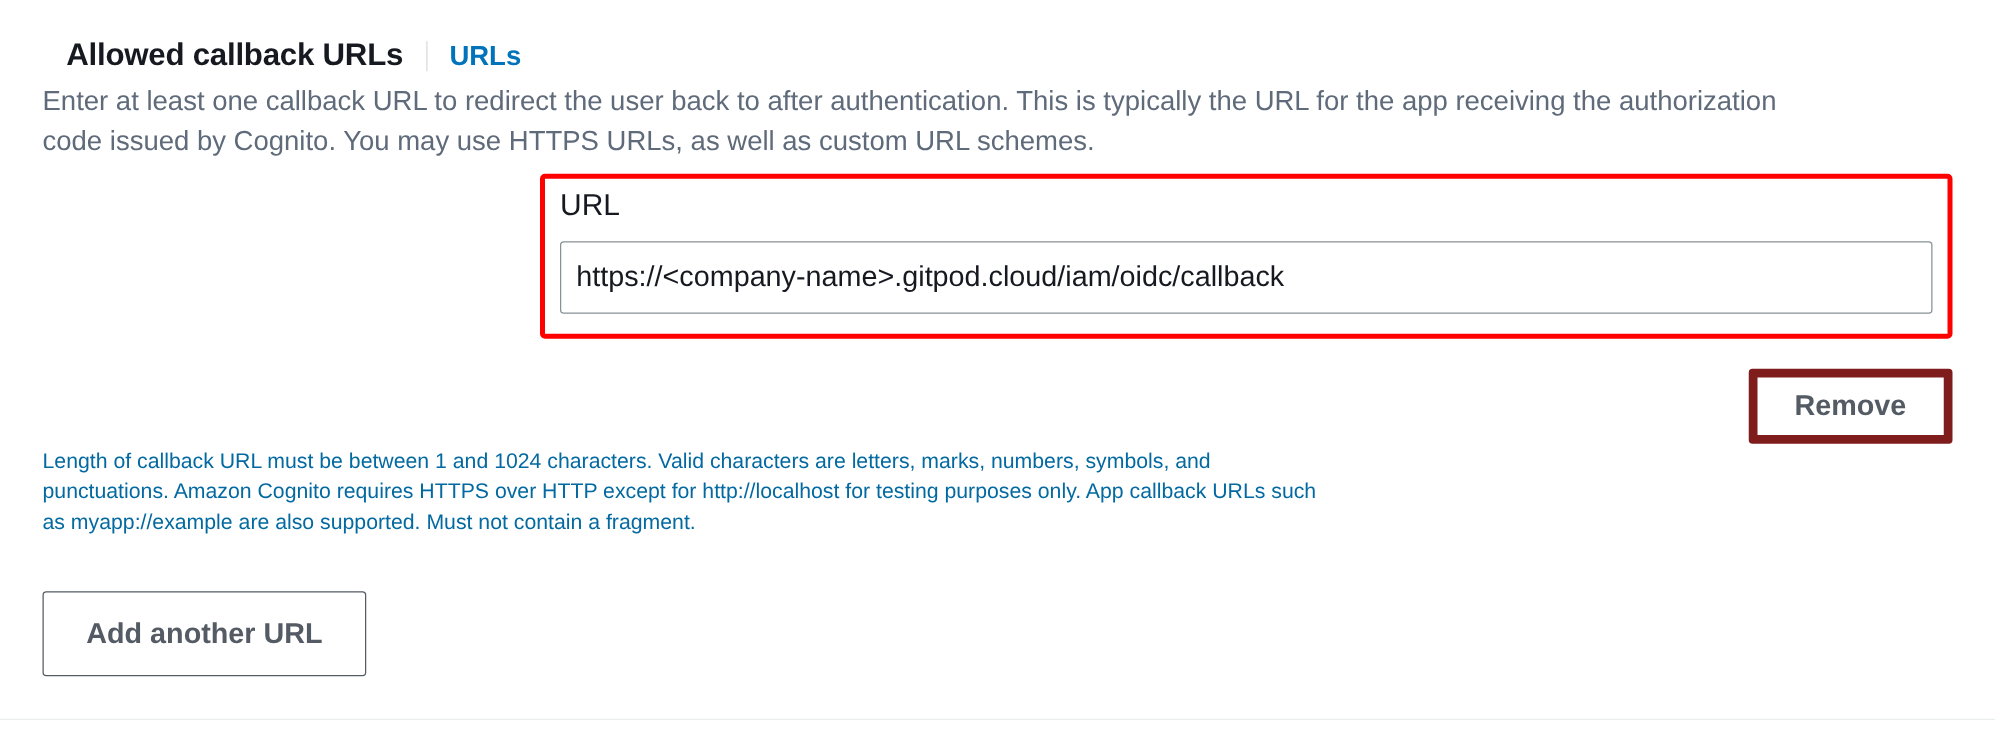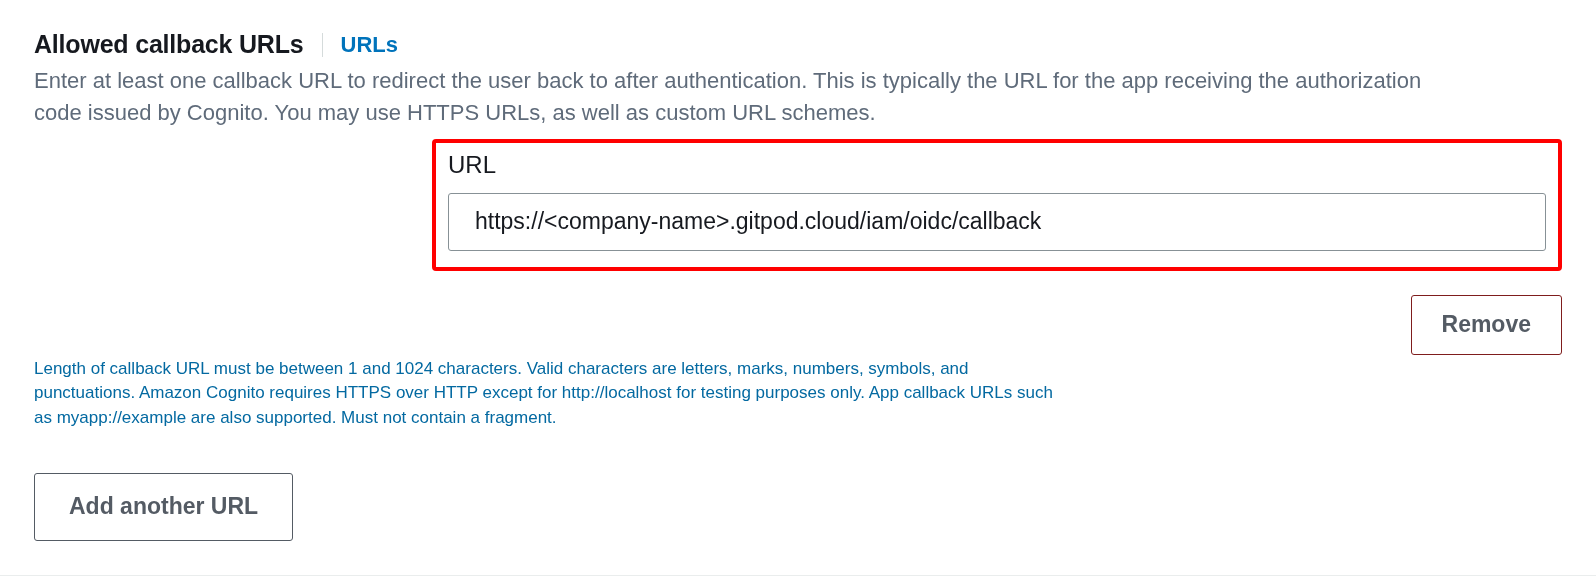--- a/index.html
+++ b/index.html
@@ -12,20 +12,21 @@
     background: #ffffff;
     padding: 30px 34px 40px 34px;
     color: #16191f;
     width: 1596px;
   }
   .section-header {
     display: flex;
     align-items: center;
     gap: 18px;
     margin-bottom: 6px;
+    margin-left: 19px;
   }
   .section-title {
     font-size: 25px;
     font-weight: 700;
     color: #16191f;
     letter-spacing: -0.2px;
   }
   .divider-v {
     width: 1px;
     height: 24px;
@@ -57,37 +58,37 @@
     font-size: 24px;
     color: #16191f;
     margin-bottom: 14px;
     font-weight: 400;
   }
   .url-input {
     width: 100%;
     height: 58px;
     border: 1px solid #879196;
     border-radius: 3px;
-    padding: 0 26px;
+    padding: 0 12px;
     font-size: 23px;
     color: #16191f;
     font-family: inherit;
     outline: none;
     background: #ffffff;
   }
   .row {
     display: flex;
     align-items: flex-end;
     gap: 24px;
     flex-direction: column;
   }
   .remove-btn {
     height: 60px;
     padding: 0 30px;
-    border: 1px solid #7f1d1d;
+    border: 7px solid #7f1d1d;
     border-radius: 3px;
     background: #ffffff;
     font-size: 23px;
     font-weight: 700;
     color: #545b64;
     cursor: pointer;
     font-family: inherit;
     margin-bottom: 2px;
   }
   .help-text {

